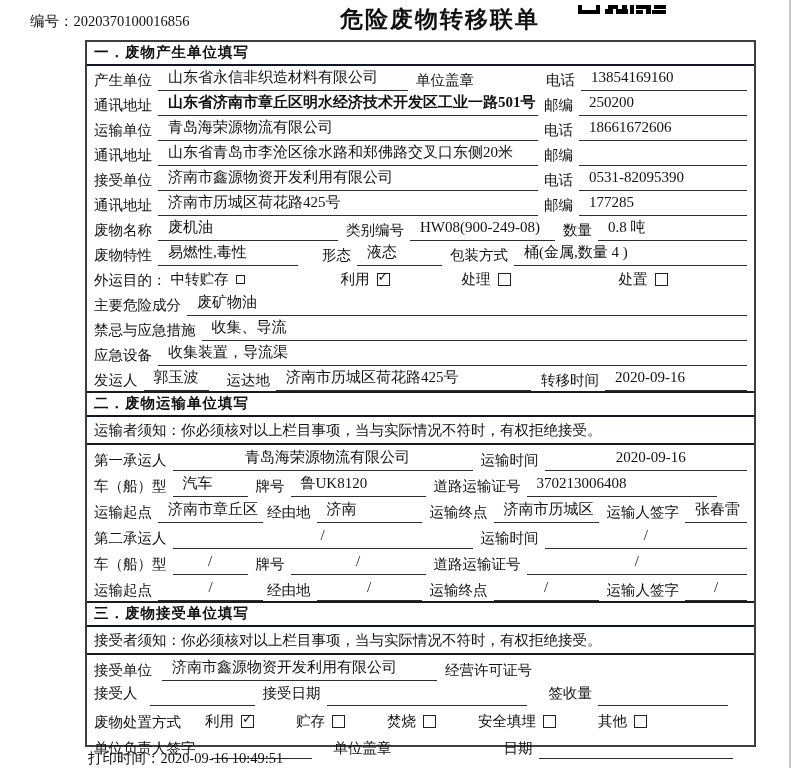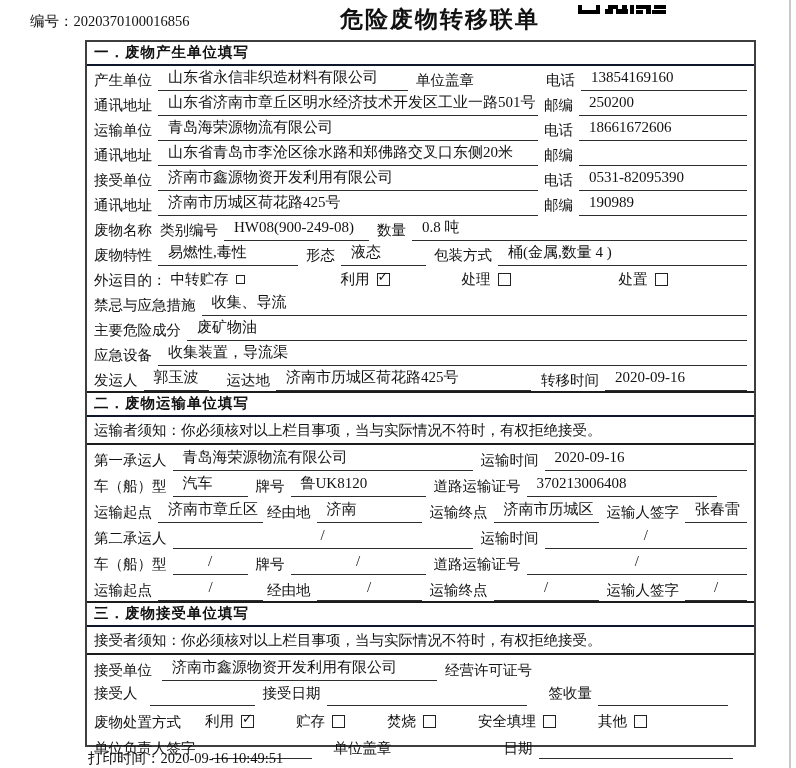--- a/index.html
+++ b/index.html
@@ -68,21 +68,21 @@
     <div class="sec-header">一．废物产生单位填写</div>
     <div class="row" style="height: 25px;">
       <span class="lbl">产生单位</span>
       <span class="fld" style="width: 250px;">山东省永信非织造材料有限公司</span>
       <span class="lbl" style="margin-left: 8px;">单位盖章</span>
       <span class="lbl" style="margin-left: 72px;">电话</span>
       <span class="fld flex">13854169160</span>
     </div>
     <div class="row" style="height: 25px;">
       <span class="lbl">通讯地址</span>
-      <span class="fld" style="width: 380px;">山东省济南市章丘区明水经济技术开发区工业一路501号</span>
+      <span class="fld" style="width: 380px; font-weight: bold;">山东省济南市章丘区明水经济技术开发区工业一路501号</span>
       <span class="lbl" style="margin-left: 6px;">邮编</span>
       <span class="fld flex">250200</span>
     </div>
     <div class="row" style="height: 25px;">
       <span class="lbl">运输单位</span>
       <span class="fld" style="width: 380px;">青岛海荣源物流有限公司</span>
       <span class="lbl" style="margin-left: 6px;">电话</span>
       <span class="fld flex">18661672606</span>
     </div>
     <div class="row" style="height: 25px;">
@@ -94,33 +94,34 @@
     <div class="row" style="height: 25px;">
       <span class="lbl">接受单位</span>
       <span class="fld" style="width: 380px;">济南市鑫源物资开发利用有限公司</span>
       <span class="lbl" style="margin-left: 6px;">电话</span>
       <span class="fld flex">0531-82095390</span>
     </div>
     <div class="row" style="height: 25px;">
       <span class="lbl">通讯地址</span>
       <span class="fld" style="width: 380px;">济南市历城区荷花路425号</span>
       <span class="lbl" style="margin-left: 6px;">邮编</span>
-      <span class="fld flex">190989</span>
+      <span class="fld flex">177285</span>
     </div>
     <div class="row" style="height: 25px;">
       <span class="lbl">废物名称</span>
+      <span class="fld" style="width: 180px;">废机油</span>
       <span class="lbl" style="margin-left: 8px;">类别编号</span>
       <span class="fld" style="width: 145px;">HW08(900-249-08)</span>
       <span class="lbl" style="margin-left: 8px;">数量</span>
       <span class="fld flex">0.8 吨</span>
     </div>
     <div class="row" style="height: 25px;">
       <span class="lbl">废物特性</span>
       <span class="fld" style="width: 140px;">易燃性,毒性</span>
-      <span class="lbl" style="margin-left: 8px;">形态</span>
+      <span class="lbl" style="margin-left: 24px;">形态</span>
       <span class="fld" style="width: 85px;">液态</span>
       <span class="lbl" style="margin-left: 8px;">包装方式</span>
       <span class="fld flex">桶(金属,数量 4 )</span>
     </div>
     <div class="row" style="height: 25px;">
       <span class="lbl">外运目的：</span>
       <span class="chk" style="margin-left: 4px;">
         <span>中转贮存</span>
         <span class="box sm"></span>
       </span>
@@ -133,42 +134,42 @@
       <span class="chk" style="margin-left: 72px;">
         <span>处理</span>
         <span class="box"></span>
       </span>
       <span class="chk" style="margin-left: 108px;">
         <span>处置</span>
         <span class="box"></span>
       </span>
     </div>
     <div class="row" style="height: 25px;">
+      <span class="lbl">主要危险成分</span>
+      <span class="fld flex">废矿物油</span>
+    </div>
+    <div class="row" style="height: 25px;">
       <span class="lbl">禁忌与应急措施</span>
       <span class="fld flex">收集、导流</span>
-    </div>
-    <div class="row" style="height: 25px;">
-      <span class="lbl">主要危险成分</span>
-      <span class="fld flex">废矿物油</span>
     </div>
     <div class="row" style="height: 25px;">
       <span class="lbl">应急设备</span>
       <span class="fld flex">收集装置，导流渠</span>
     </div>
     <div class="row" style="height: 25px;">
       <span class="lbl">发运人</span>
       <span class="fld" style="width: 65px;">郭玉波</span>
       <span class="lbl" style="margin-left: 18px;">运达地</span>
       <span class="fld" style="width: 255px;">济南市历城区荷花路425号</span>
       <span class="lbl" style="margin-left: 10px;">转移时间</span>
       <span class="fld flex">2020-09-16</span>
     </div>
     <div class="sec-header mid">二．废物运输单位填写</div>
     <div class="note-row">运输者须知：你必须核对以上栏目事项，当与实际情况不符时，有权拒绝接受。</div>
-    <div class="row" style="height: 26px;">
+    <div class="row" style="height: 26px; text-align: center;">
       <span class="lbl">第一承运人</span>
       <span class="fld" style="width: 300px;">青岛海荣源物流有限公司</span>
       <span class="lbl" style="margin-left: 8px;">运输时间</span>
       <span class="fld flex">2020-09-16</span>
     </div>
     <div class="row" style="height: 26px;">
       <span class="lbl">车（船）型</span>
       <span class="fld" style="width: 75px;">汽车</span>
       <span class="lbl" style="margin-left: 8px;">牌号</span>
       <span class="fld" style="width: 135px;">鲁UK8120</span>

